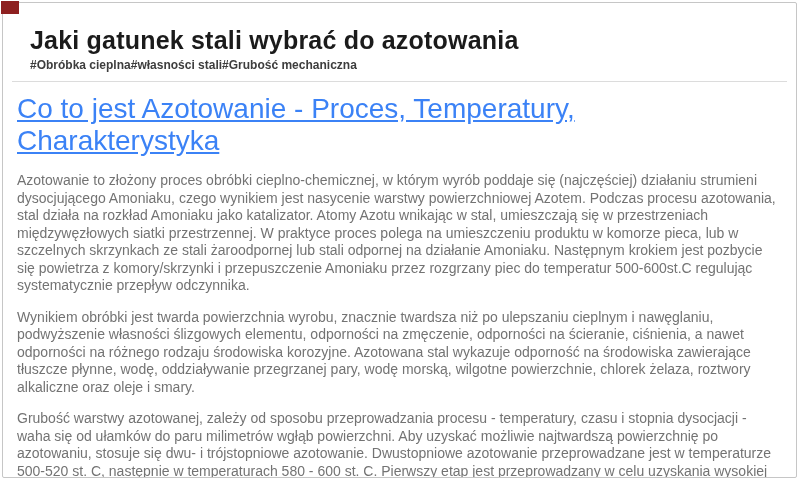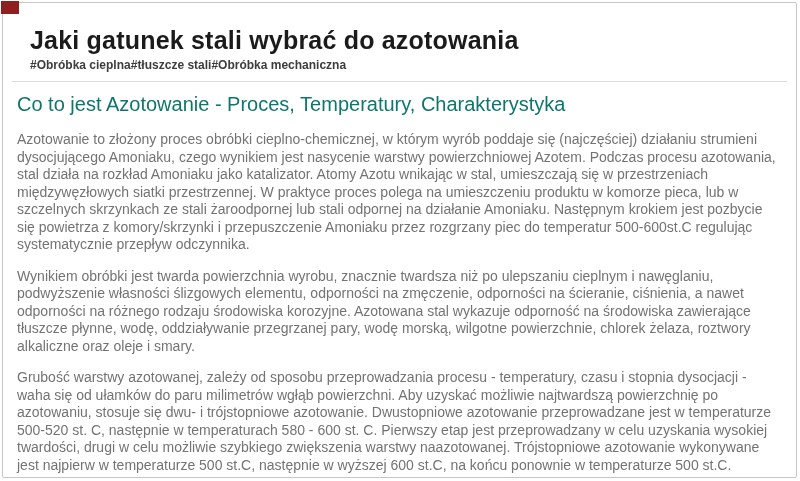--- a/index.html
+++ b/index.html
@@ -48,43 +48,44 @@
   .tag-link { cursor: pointer; }
   .divider {
     border: none;
     height: 1px;
     background: #dcdcdc;
     margin: 9px 9px 0 9px;
   }
   .article-body { padding: 0 14px; }
   .section-heading {
     margin: 11px 0 0 0;
-    font-size: 20px;
+    font-size: 28px;
     font-weight: 400;
-    color: #0f766e;
+    color: #3b82f6;
+    text-decoration: underline;
   }
   .article-paragraphs p {
     margin: 14px 0 0 0;
     font-size: 14px;
     line-height: 17.5px;
     color: #737373;
   }
   .article-paragraphs p:first-child { margin-top: 15px; }
 </style>
 </head>
 <body>
 
 <div class="card" style="border-color: rgb(198, 198, 198);">
 
   <div class="post-header">
     <h1 class="post-title">Jaki gatunek stali wybrać do azotowania</h1>
     <div class="tag-list">
         <span class="tag-link">#Obróbka cieplna</span>
-        <span class="tag-link">#tłuszcze stali</span>
-        <span class="tag-link">#Obróbka mechaniczna</span>
+        <span class="tag-link">#własności stali</span>
+        <span class="tag-link">#Grubość mechaniczna</span>
       </div>
   </div>
 
   <hr class="divider">
 
   <div class="article-body">
     <h2 class="section-heading">Co to jest Azotowanie - Proces, Temperatury, Charakterystyka</h2>
 
     <div class="article-paragraphs">
         <p>Azotowanie to złożony proces obróbki cieplno-chemicznej, w którym wyrób poddaje się (najczęściej) działaniu strumieni dysocjującego Amoniaku, czego wynikiem jest nasycenie warstwy powierzchniowej Azotem. Podczas procesu azotowania, stal działa na rozkład Amoniaku jako katalizator. Atomy Azotu wnikając w stal, umieszczają się w przestrzeniach międzywęzłowych siatki przestrzennej. W praktyce proces polega na umieszczeniu produktu w komorze pieca, lub w szczelnych skrzynkach ze stali żaroodpornej lub stali odpornej na działanie Amoniaku. Następnym krokiem jest pozbycie się powietrza z komory/skrzynki i przepuszczenie Amoniaku przez rozgrzany piec do temperatur 500-600st.C regulując systematycznie przepływ odczynnika.</p>

